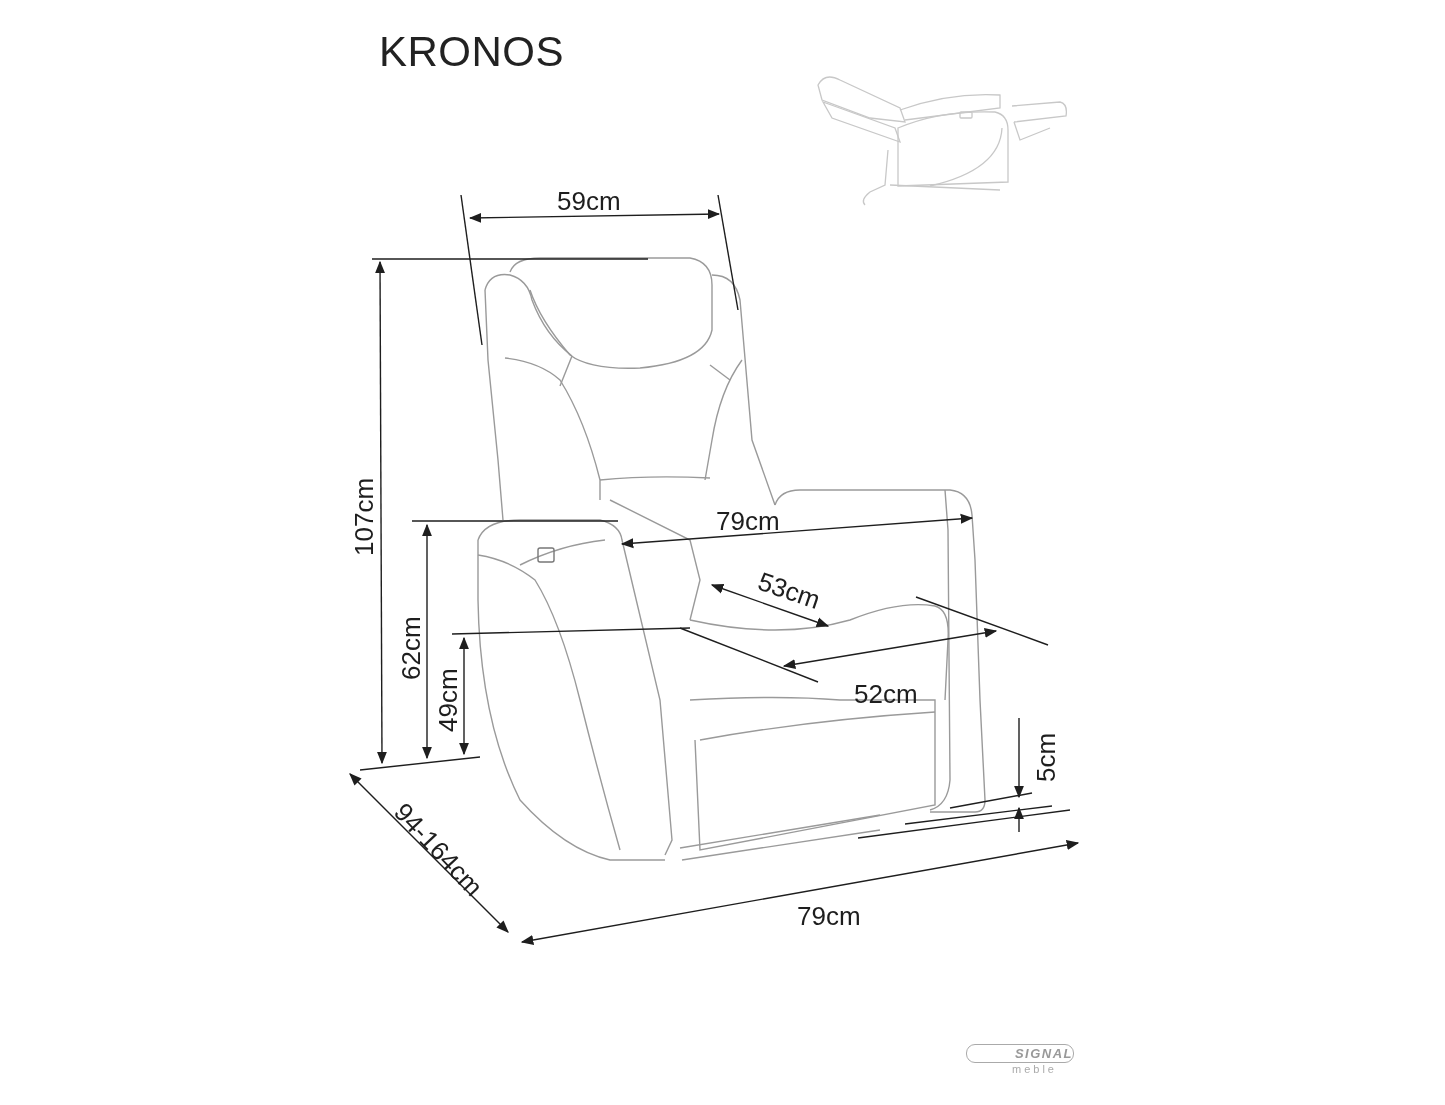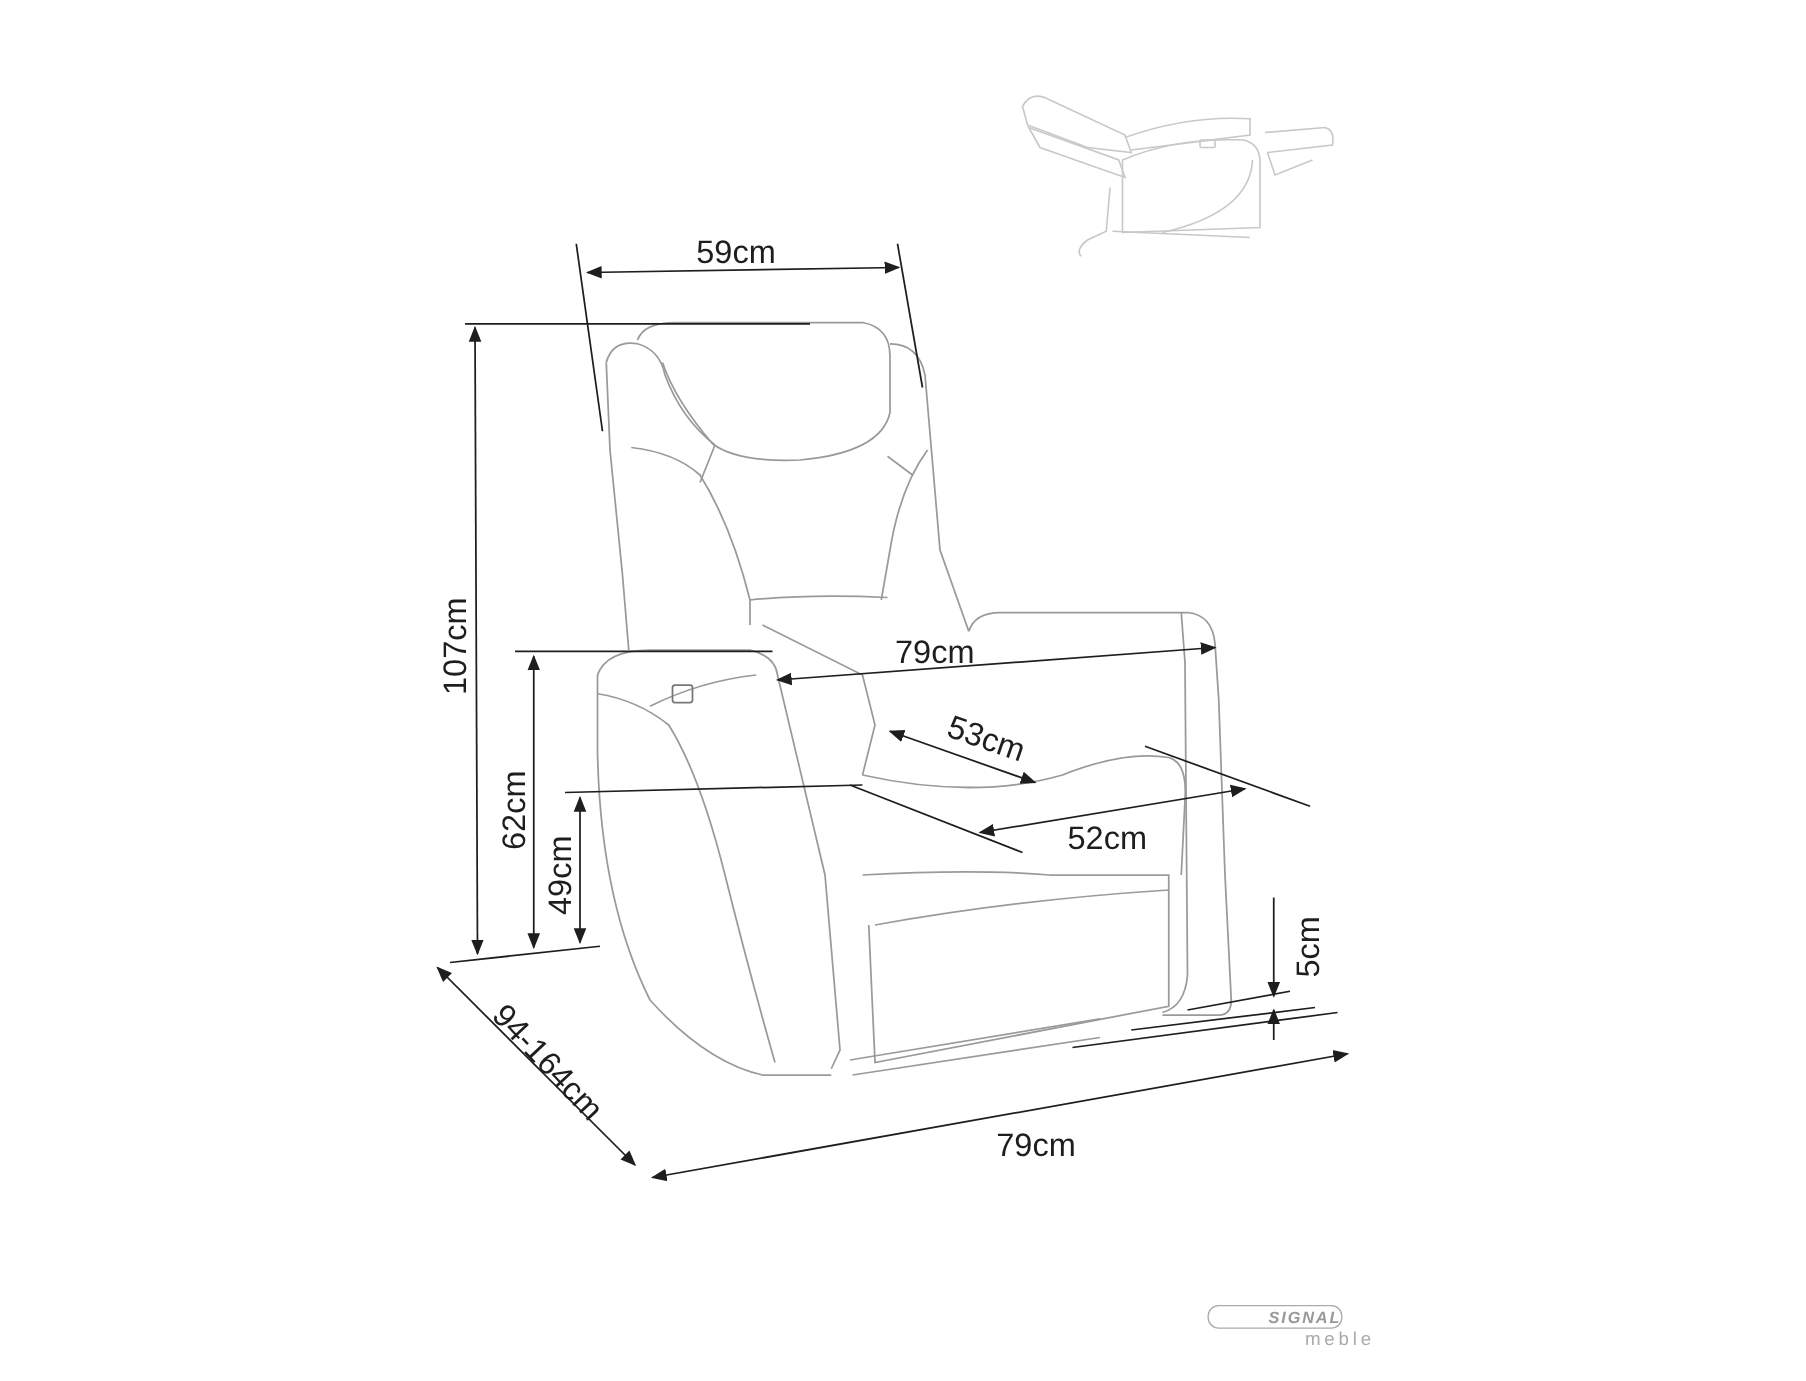--- a/index.html
+++ b/index.html
@@ -1,28 +1,29 @@
 <!DOCTYPE html>
 <html><head>
 <meta charset="utf-8">
 <style>
   html, body { margin: 0; padding: 0; background: #ffffff; }
   body { width: 1445px; height: 1105px; position: relative; overflow: hidden; font-family: "Liberation Sans", sans-serif; }
   #stage { position: absolute; left: 0; top: 0; width: 1445px; height: 1105px; }
   .title { position: absolute; left: 379px; top: 28px; font-size: 42px; color: #222; letter-spacing: 0.5px; font-family: "Liberation Sans", sans-serif; }
   .lbl { position: absolute; font-size: 26px; color: #1e1e1e; font-family: "Liberation Sans", sans-serif; white-space: nowrap; transform-origin: 0 0; }
   .logo { position: absolute; left: 966px; top: 1044px; width: 106px; height: 17px; border: 1.5px solid #aaa; border-radius: 9px; text-align: right; font-size: 13px; font-weight: bold; font-style: italic; color: #999; line-height: 17px; letter-spacing: 1.5px; font-family: "Liberation Sans", sans-serif; }
-  .logo-sub { position: absolute; left: 1020px; top: 1063px; font-size: 15px; color: #aaa; letter-spacing: 3px; font-family: "Liberation Sans", sans-serif; padding-left: 24px; }
+  .logo-sub { position: absolute; left: 988px; top: 1063px; font-size: 11px; color: #aaa; letter-spacing: 3px; font-family: "Liberation Sans", sans-serif; padding-left: 24px; }
   svg { position: absolute; left: 0; top: 0; }
 </style>
 </head>
 <body>
 
 <div id="stage">
 
+  <div class="title">KRONOS</div>
 
   <svg width="1445" height="1105" viewBox="0 0 1445 1105">
     <defs>
       <marker id="ah" viewBox="0 0 10 10" refX="9" refY="5" markerWidth="9" markerHeight="9" orient="auto-start-reverse">
         <path d="M0,1 L10,5 L0,9 z" fill="#1e1e1e"></path>
       </marker>
     </defs>
 
     <g fill="none" stroke="#c8c8c8" stroke-width="1.3">
       <path d="M818,85 Q825,72 840,80 L900,108 L905,122 L870,118 L822,100 Z"></path>
@@ -106,20 +107,20 @@
       <line x1="522" y1="942" x2="1078" y2="843" marker-start="url(#ah)" marker-end="url(#ah)"></line>
     </g>
   </svg>
 
   <div class="lbl" style="left:557px; top:186px;text-align:center;">59cm</div>
   <div class="lbl" style="left:349px; top:556px; transform: rotate(-90deg);">107cm</div>
   <div class="lbl" style="left:396px; top:680px; transform: rotate(-90deg);">62cm</div>
   <div class="lbl" style="left:433px; top:732px; transform: rotate(-90deg);">49cm</div>
   <div class="lbl" style="left:716px; top:506px;">79cm</div>
   <div class="lbl" style="left:764px; top:566px; transform: rotate(19deg);">53cm</div>
-  <div class="lbl" style="left:854px; top:655px;">52cm</div>
+  <div class="lbl" style="left:854px; top:679px;">52cm</div>
   <div class="lbl" style="left:1031px; top:782px; transform: rotate(-90deg);">5cm</div>
   <div class="lbl" style="left:410px; top:797px; transform: rotate(47deg);">94-164cm</div>
   <div class="lbl" style="left:797px; top:901px;">79cm</div>
 
   <div class="logo">SIGNAL</div>
   <div class="logo-sub">meble</div>
 </div>
 
 </body></html>

